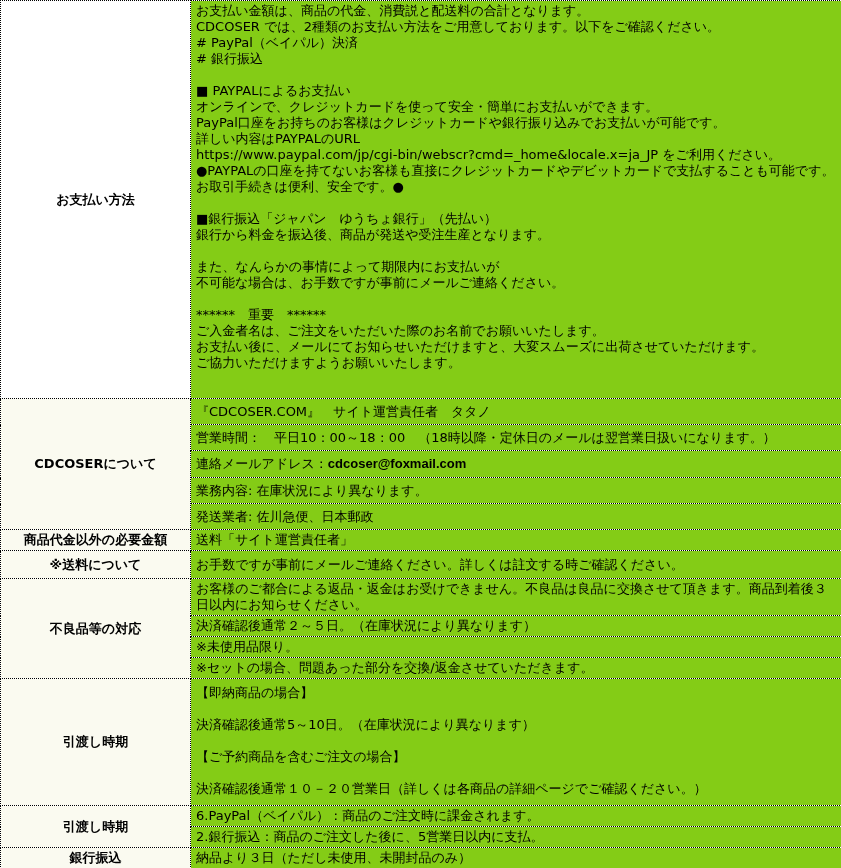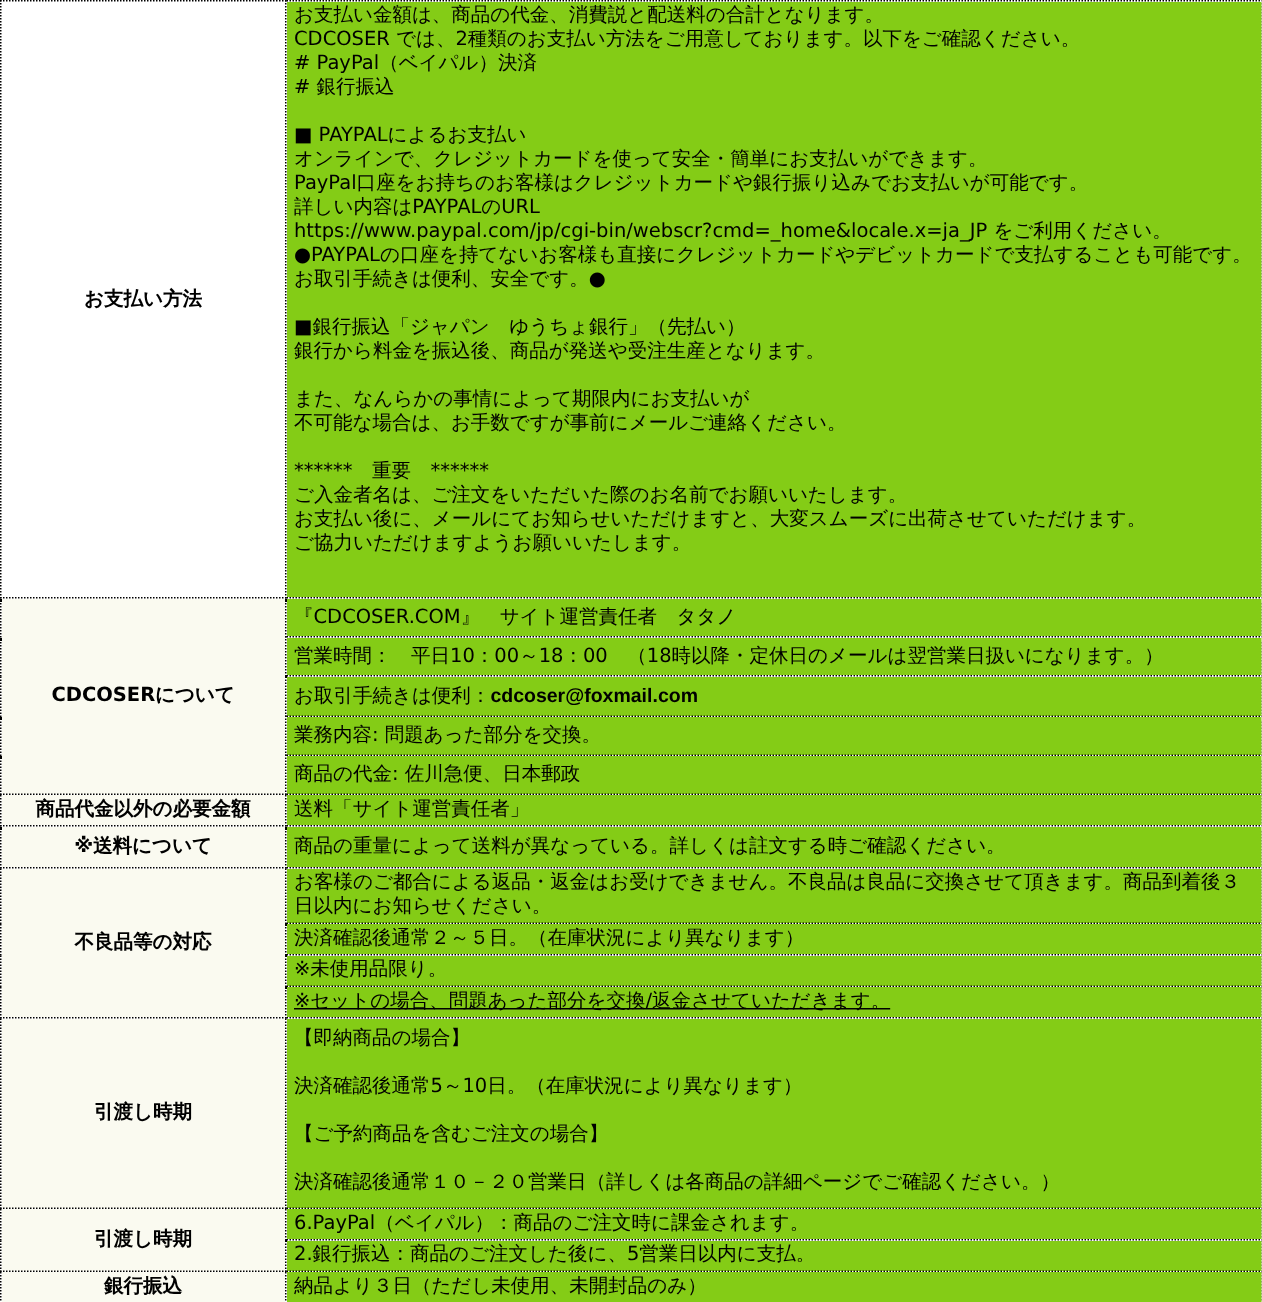--- a/index.html
+++ b/index.html
@@ -49,21 +49,21 @@
   }
   
   tr.h398 { height: 398px; }
   tr.h26  { height: 26px; }
   tr.h27  { height: 27px; }
   tr.h21  { height: 21px; }
   tr.h28  { height: 28px; margin-left: 10px; }
   tr.h34  { height: 34px; }
   tr.h18  { height: 18px; }
   tr.h16  { height: 16px; }
-  tr.h15  { height: 15px; text-decoration: underline; }
+  tr.h15  { height: 15px; }
   tr.h127 { height: 127px; }
   tr.h19  { height: 19px; }
 </style>
 </head>
 <body>
 
 <table class="info">
   <colgroup>
     <col class="c-label">
     <col class="c-content">
@@ -98,37 +98,37 @@
     </tr>
 
     <tr class="h26">
       <th rowspan="5">CDCOSERについて</th>
       <td>『CDCOSER.COM』　サイト運営責任者　タタノ</td>
     </tr>
     <tr class="h26">
       <td>営業時間：　平日10：00～18：00　（18時以降・定休日のメールは翌営業日扱いになります。）</td>
     </tr>
     <tr class="h27">
-      <td><span>お取引手続きは便利：</span><span class="email">cdcoser@foxmail.com</span></td>
+      <td><span>連絡メールアドレス：</span><span class="email">cdcoser@foxmail.com</span></td>
     </tr>
     <tr class="h26">
-      <td>業務内容: 問題あった部分を交換。</td>
+      <td>業務内容: 在庫状況により異なります。</td>
     </tr>
     <tr class="h26">
-      <td>商品の代金: 佐川急便、日本郵政</td>
+      <td>発送業者: 佐川急便、日本郵政</td>
     </tr>
 
     <tr class="h21">
       <th>商品代金以外の必要金額</th>
       <td>送料「サイト運営責任者」</td>
     </tr>
 
     <tr class="h28">
       <th>※送料について</th>
-      <td>商品の重量によって送料が異なっている。詳しくは註文する時ご確認ください。</td>
+      <td>お手数ですが事前にメールご連絡ください。詳しくは註文する時ご確認ください。</td>
     </tr>
 
     <tr class="h34">
       <th rowspan="4">不良品等の対応</th>
       <td>お客様のご都合による返品・返金はお受けできません。不良品は良品に交換させて頂きます。商品到着後３日以内にお知らせください。</td>
     </tr>
     <tr class="h18">
       <td>決済確認後通常２～５日。（在庫状況により異なります）</td>
     </tr>
     <tr class="h16">

